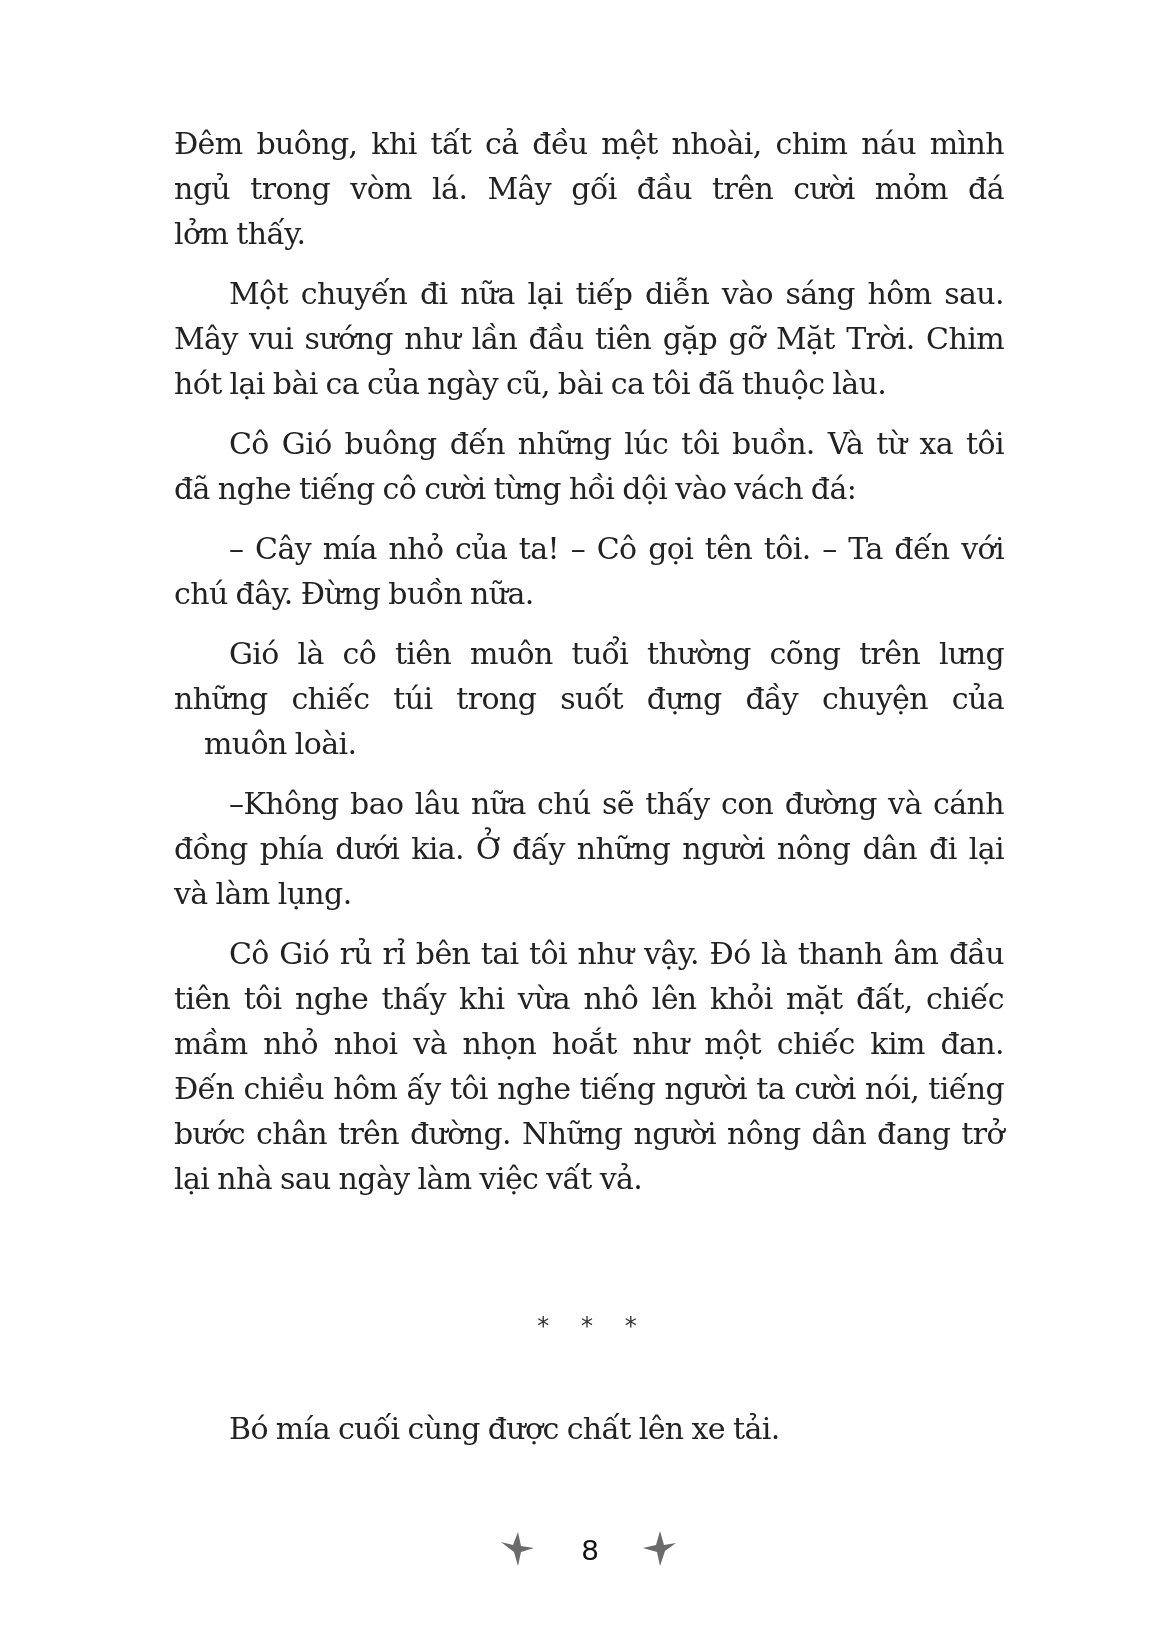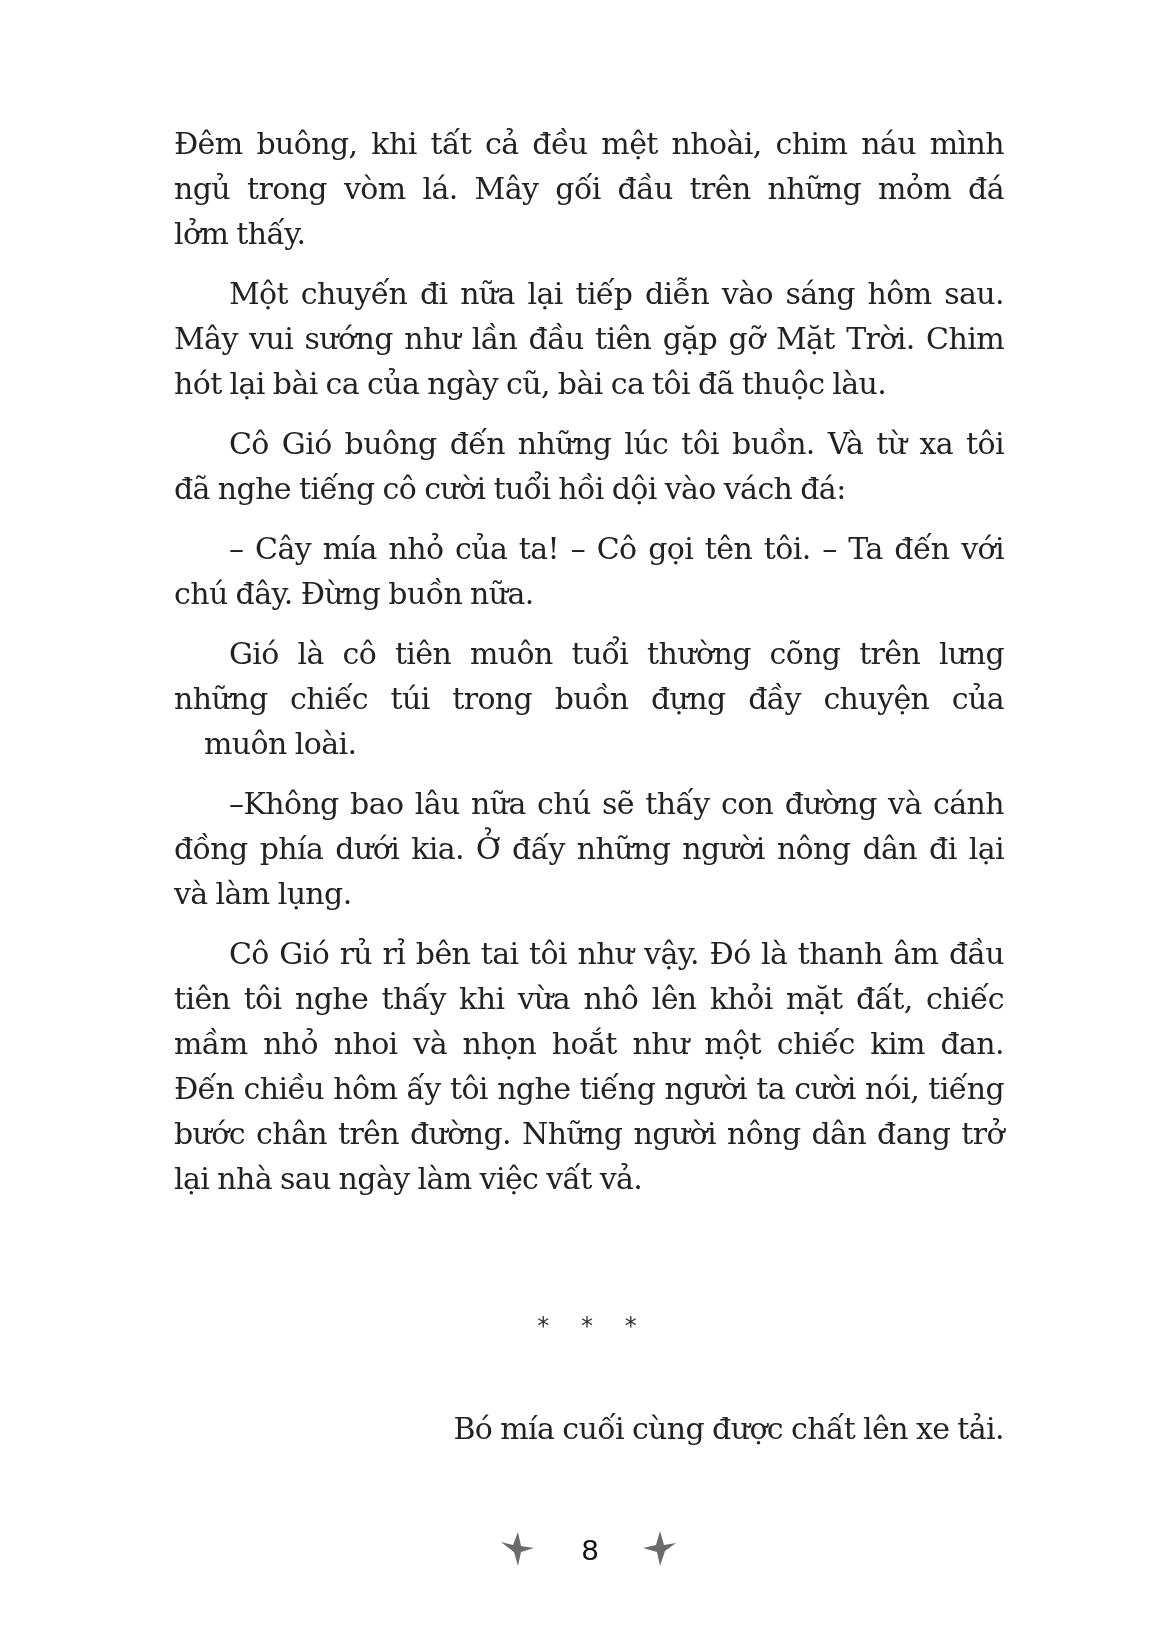--- a/index.html
+++ b/index.html
@@ -91,49 +91,49 @@
     }
   </style>
 </head>
 <body>
 
 <div class="page">
 
   <div class="text-block" style="top:0;">
 
     <div class="line justify" style="top:121px;">Đêm buông, khi tất cả đều mệt nhoài, chim náu mình</div>
-    <div class="line justify" style="top:166px;">ngủ trong vòm lá. Mây gối đầu trên những mỏm đá</div>
+    <div class="line justify" style="top:166px;">ngủ trong vòm lá. Mây gối đầu trên cười mỏm đá</div>
     <div class="line" style="top:211px;">lởm thấy.</div>
 
     <div class="line indent justify" style="top:271px;">Một chuyến đi nữa lại tiếp diễn vào sáng hôm sau.</div>
     <div class="line justify" style="top:316px;">Mây vui sướng như lần đầu tiên gặp gỡ Mặt Trời. Chim</div>
     <div class="line" style="top:361px;">hót lại bài ca của ngày cũ, bài ca tôi đã thuộc làu.</div>
 
     <div class="line indent justify" style="top:421px;">Cô Gió buông đến những lúc tôi buồn. Và từ xa tôi</div>
-    <div class="line" style="top:466px;">đã nghe tiếng cô cười tuổi hồi dội vào vách đá:</div>
+    <div class="line" style="top:466px;">đã nghe tiếng cô cười từng hồi dội vào vách đá:</div>
 
     <div class="line indent justify" style="top:526px;">– Cây mía nhỏ của ta! – Cô gọi tên tôi. – Ta đến với</div>
     <div class="line" style="top:571px;">chú đây. Đừng buồn nữa.</div>
 
     <div class="line indent justify" style="top:631px;">Gió là cô tiên muôn tuổi thường cõng trên lưng</div>
-    <div class="line justify" style="top:676px;">những chiếc túi trong buồn đựng đầy chuyện của</div>
+    <div class="line justify" style="top:676px;">những chiếc túi trong suốt đựng đầy chuyện của</div>
     <div class="line" style="top:721px;margin-left:30px;">muôn loài.</div>
 
     <div class="line indent justify" style="top:781px;">–Không bao lâu nữa chú sẽ thấy con đường và cánh</div>
     <div class="line justify" style="top:826px;">đồng phía dưới kia. Ở đấy những người nông dân đi lại</div>
     <div class="line" style="top:871px;">và làm lụng.</div>
 
     <div class="line indent justify" style="top:931px;">Cô Gió rủ rỉ bên tai tôi như vậy. Đó là thanh âm đầu</div>
     <div class="line justify" style="top:976px;">tiên tôi nghe thấy khi vừa nhô lên khỏi mặt đất, chiếc</div>
     <div class="line justify" style="top:1021px;">mầm nhỏ nhoi và nhọn hoắt như một chiếc kim đan.</div>
     <div class="line justify" style="top:1066px;">Đến chiều hôm ấy tôi nghe tiếng người ta cười nói, tiếng</div>
     <div class="line justify" style="top:1111px;">bước chân trên đường. Những người nông dân đang trở</div>
     <div class="line" style="top:1156px;">lại nhà sau ngày làm việc vất vả.</div>
 
-    <div class="line indent" style="top:1406px;text-align:right;">Bó mía cuối cùng được chất lên xe tải.</div>
+    <div class="line indent" style="top:1406px;">Bó mía cuối cùng được chất lên xe tải.</div>
   </div>
 
   <div class="separator">
     <span>*</span>
     <span>*</span>
     <span>*</span>
   </div>
 
   <div class="footer">
     <div class="star star-left">

